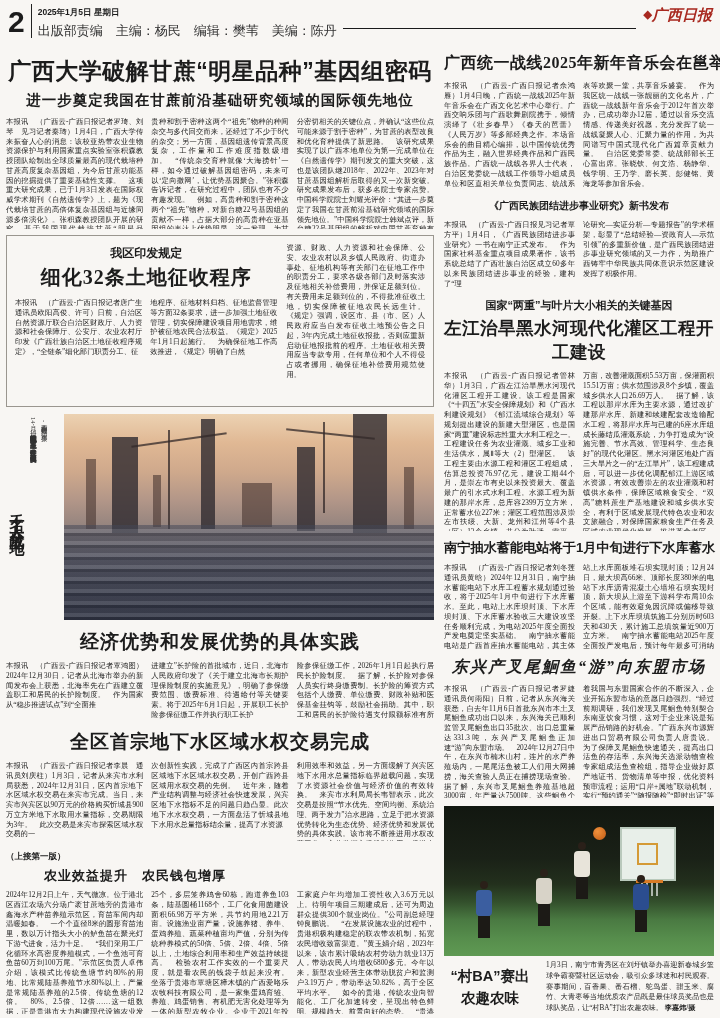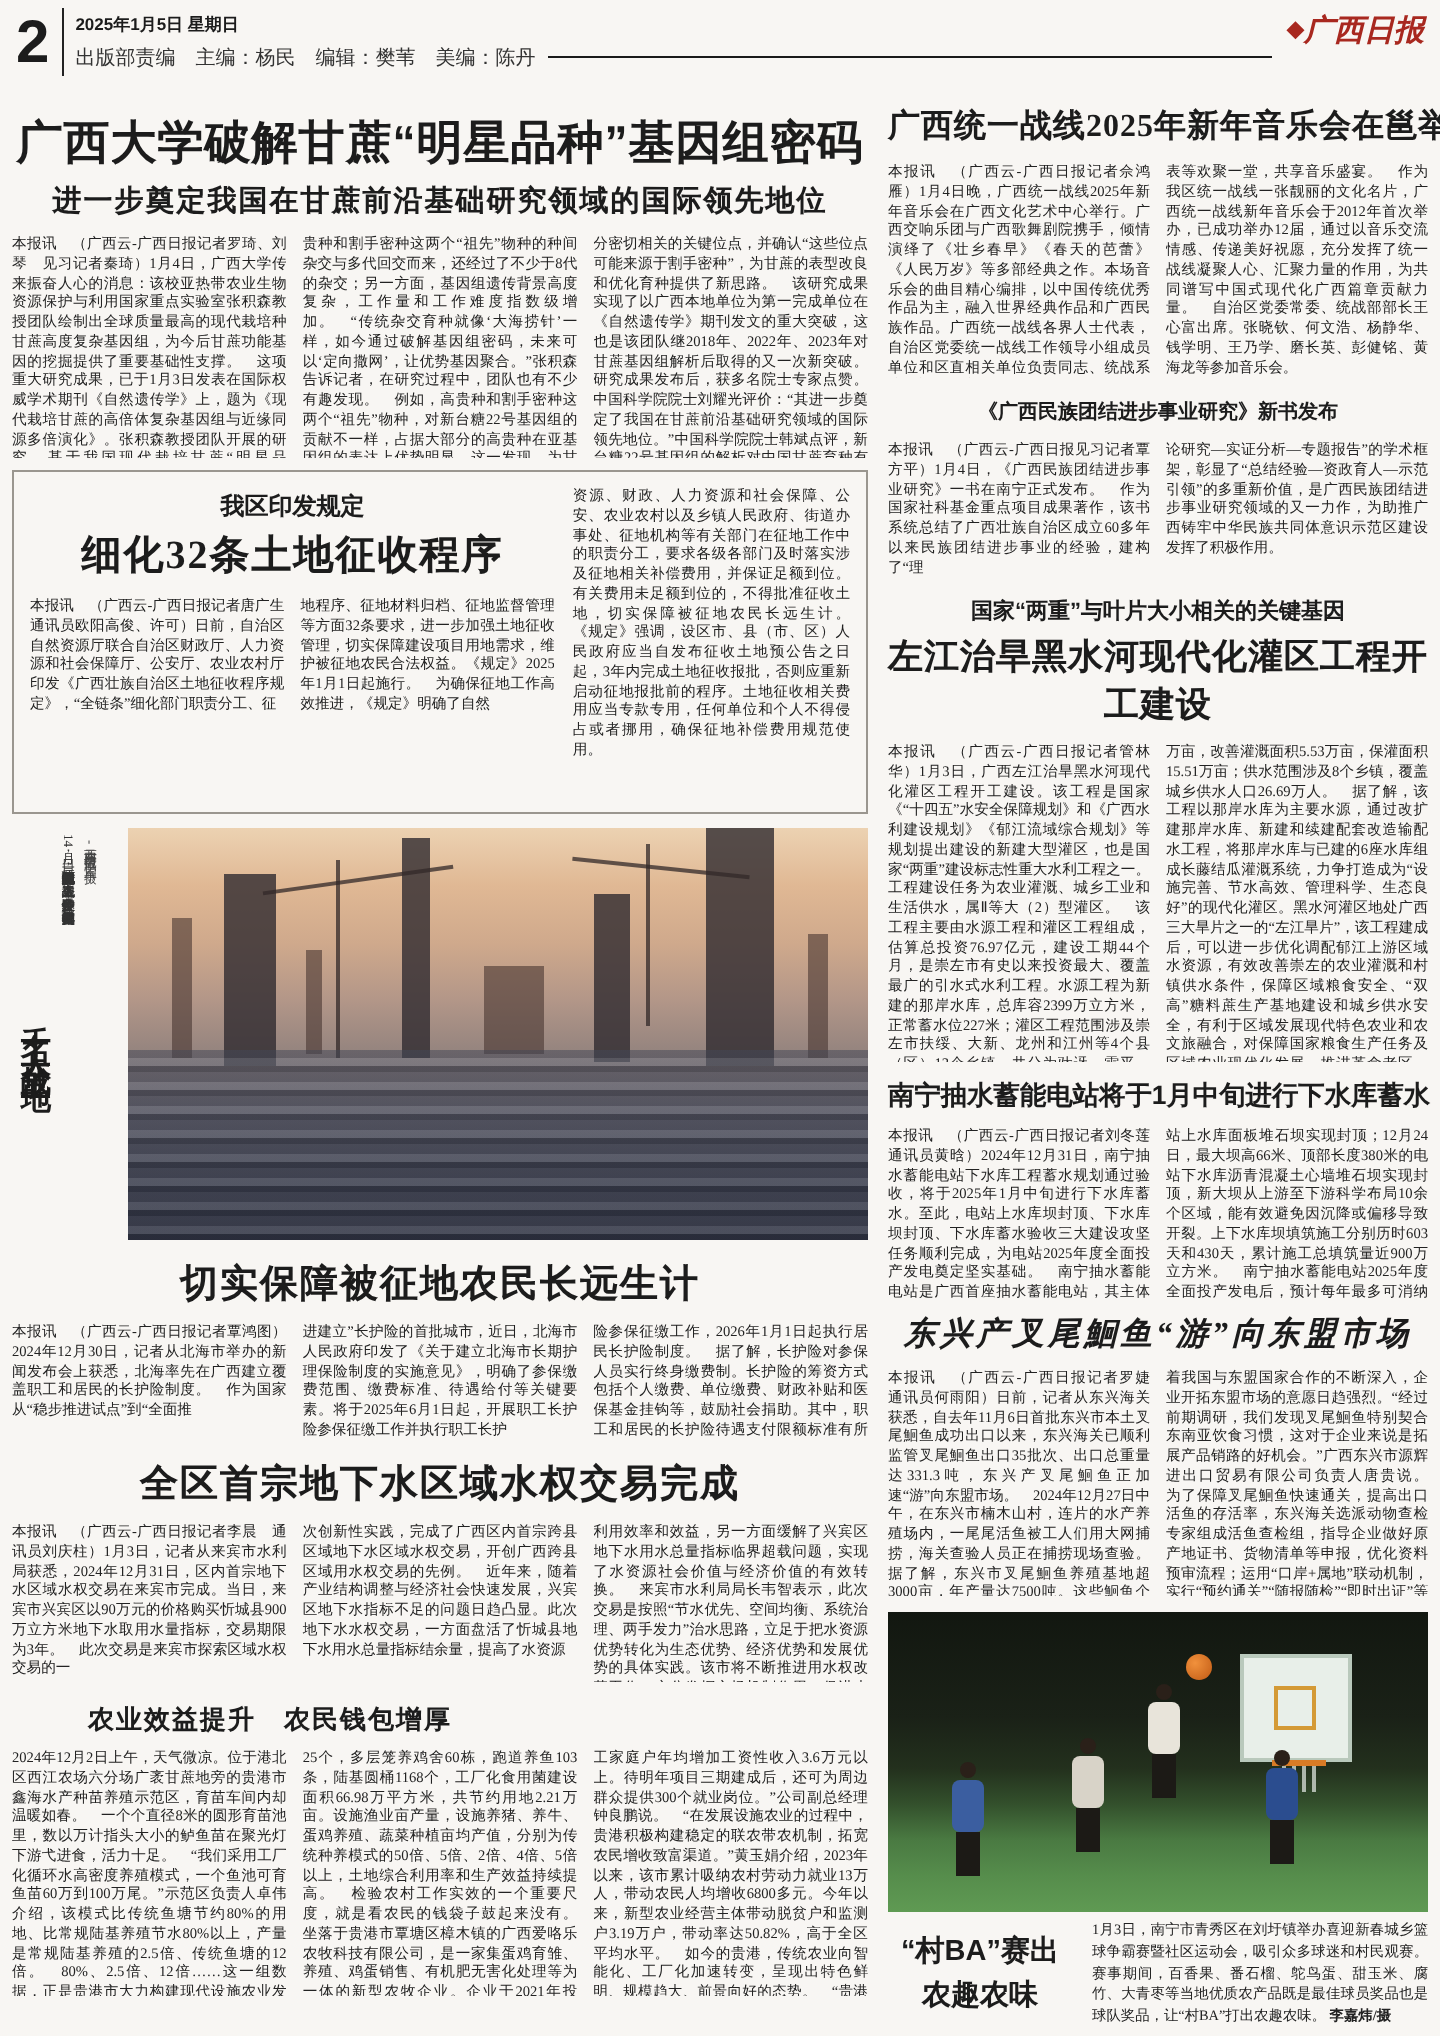--- a/index.html
+++ b/index.html
@@ -7,21 +7,21 @@
   body { font-family:"Liberation Serif", serif; background:#e9e7e3; }
   .page {
     width:720px; height:1018px; background:#f8f6f3; overflow:hidden;
     position:relative; padding:4px 6px 0 6px; color:#1c1c1c;
   }
   
   .topbar { display:flex; align-items:flex-start; height:44px; }
   .pageno { font-family:"Liberation Sans",sans-serif; font-size:30px; font-weight:bold; line-height:36px; padding:0 6px 0 2px; }
   .pubinfo { border-left:1.5px solid #222; padding:3px 6px; height:34px; }
   .pubdate { font-size:8.5px; font-weight:bold; font-family:"Liberation Sans",sans-serif; }
-  .pubstaff { font-size:10px; margin-top:3px; color:#333; }
+  .pubstaff { font-size:13px; margin-top:3px; color:#333; }
   .rule { flex:1; border-top:1.8px solid #1a1a1a; margin-top:24px; }
   .rule.short { max-width:150px; }
   .section-title { font-size:27px; font-weight:900; font-family:"Liberation Sans",sans-serif; padding:0 10px; letter-spacing:4px; margin-top:6px; }
   .masthead { color:#a8281f; font-weight:bold; font-size:15px; font-family:"Liberation Serif",serif; font-style:italic; padding:2px 2px 0 8px; white-space:nowrap; }
   .masthead .mark { font-style:normal; font-size:11px; vertical-align:2px; }
   
   .content { display:flex; gap:10px; margin-top:2px; }
   .half-l { width:428px; flex:none; }
   .half-r { flex:1; min-width:0; }
   .cols { display:flex; gap:8px; }
@@ -150,39 +150,40 @@
           <div class="sil" style="left:92%; bottom:44%; width:10px; height:62px;"></div>
           <div class="crane-line" style="left:28%; top:8%; width:2px; height:48%;"></div>
           <div class="crane-line" style="left:18%; top:12%; width:26%; height:1.5px; transform:rotate(-8deg);"></div>
           <div class="crane-line" style="left:70%; top:4%; width:2px; height:44%;"></div>
           <div class="crane-line" style="left:60%; top:9%; width:24%; height:1.5px; transform:rotate(6deg);"></div>
           <div class="pipes"></div>
         </div>
       </div>
 
       <div>
-        <div class="mid-hl">切实保障被征地农民长远生计</div>
+        <div class="mid-hl">经济优势和发展优势的具体实践</div>
         <div class="cols beihai-body">
           <div class="col">本报讯　（广西云-广西日报记者覃鸿图）2024年12月30日，记者从北海市举办的新闻发布会上获悉，北海率先在广西建立覆盖职工和居民的长护险制度。　作为国家从“稳步推进试点”到“全面推</div>
           <div class="col">进建立”长护险的首批城市，近日，北海市人民政府印发了《关于建立北海市长期护理保险制度的实施意见》，明确了参保缴费范围、缴费标准、待遇给付等关键要素。将于2025年6月1日起，开展职工长护险参保征缴工作并执行职工长护</div>
           <div class="col">险参保征缴工作，2026年1月1日起执行居民长护险制度。　据了解，长护险对参保人员实行终身缴费制。长护险的筹资方式包括个人缴费、单位缴费、财政补贴和医保基金挂钩等，鼓励社会捐助。其中，职工和居民的长护险待遇支付限额标准有所不同，职工待遇标准为每月限额1000—1400元，居民待遇标准为每月限额500—800元。</div>
         </div>
       </div>
 
       <div>
         <div class="water-hl">全区首宗地下水区域水权交易完成</div>
         <div class="cols water-body">
           <div class="col">本报讯　（广西云-广西日报记者李晨　通讯员刘庆柱）1月3日，记者从来宾市水利局获悉，2024年12月31日，区内首宗地下水区域水权交易在来宾市完成。当日，来宾市兴宾区以90万元的价格购买忻城县900万立方米地下水取用水量指标，交易期限为3年。　此次交易是来宾市探索区域水权交易的一</div>
           <div class="col">次创新性实践，完成了广西区内首宗跨县区域地下水区域水权交易，开创广西跨县区域用水权交易的先例。　近年来，随着产业结构调整与经济社会快速发展，兴宾区地下水指标不足的问题日趋凸显。此次地下水水权交易，一方面盘活了忻城县地下水用水总量指标结余量，提高了水资源</div>
           <div class="col">利用效率和效益，另一方面缓解了兴宾区地下水用水总量指标临界超载问题，实现了水资源社会价值与经济价值的有效转换。　来宾市水利局局长韦智表示，此次交易是按照“节水优先、空间均衡、系统治理、两手发力”治水思路，立足于把水资源优势转化为生态优势、经济优势和发展优势的具体实践。该市将不断推进用水权改革工作，充分发挥市场机制作用，促进水资源优化配置和集约节约利用，逐步实现交易类型多元化，推动水资源从闲置向增值流动，形成“以节水促受益”的良性态势。</div>
         </div>
       </div>
 
       <div>
         <div class="jump-head">
+          <div class="jump-tag">（上接第一版）</div>
           <div class="jump-hl">农业效益提升　农民钱包增厚</div>
         </div>
         <div class="cols jump-body">
           <div class="col">2024年12月2日上午，天气微凉。位于港北区西江农场六分场广袤甘蔗地旁的贵港市鑫海水产种苗养殖示范区，育苗车间内却温暖如春。　一个个直径8米的圆形育苗池里，数以万计指头大小的鲈鱼苗在聚光灯下游弋进食，活力十足。　“我们采用工厂化循环水高密度养殖模式，一个鱼池可育鱼苗60万到100万尾。”示范区负责人卓伟介绍，该模式比传统鱼塘节约80%的用地、比常规陆基养殖节水80%以上，产量是常规陆基养殖的2.5倍、传统鱼塘的12倍。　80%、2.5倍、12倍……这一组数据，正是贵港市大力构建现代设施农业发展场景、创新推行“蘑菇进厂、鸡鸭上架、猪牛上楼、鱼虾上岸”工厂化种养模式取得效益的有力见证。　2023年以来，贵港市新建成楼房化种养项目</div>
           <div class="col">25个，多层笼养鸡舍60栋，跑道养鱼103条，陆基圆桶1168个，工厂化食用菌建设面积66.98万平方米，共节约用地2.21万亩。设施渔业亩产量，设施养猪、养牛、蛋鸡养殖、蔬菜种植亩均产值，分别为传统种养模式的50倍、5倍、2倍、4倍、5倍以上，土地综合利用率和生产效益持续提高。　检验农村工作实效的一个重要尺度，就是看农民的钱袋子鼓起来没有。　坐落于贵港市覃塘区樟木镇的广西爱咯乐农牧科技有限公司，是一家集蛋鸡育雏、养殖、鸡蛋销售、有机肥无害化处理等为一体的新型农牧企业。企业于2021年投产，目前存栏蛋鸡200万羽，年产鸡蛋2.8万吨。　企业的落地，让赋闲在家的樟木镇大黎村村民廖珍娥找到了合适的就业机会。“因为要照顾孩子，一直不方便外出打工。爱咯乐离家近，满足了我就近就业的需求，如今我每个月工资有3000多元，还能照顾家人。”　“我们采取‘公司+村集体+农户’的经营模式，已累计带动周边群众就业近500人，务</div>
           <div class="col">工家庭户年均增加工资性收入3.6万元以上。待明年项目三期建成后，还可为周边群众提供300个就业岗位。”公司副总经理钟良鹏说。　“在发展设施农业的过程中，贵港积极构建稳定的联农带农机制，拓宽农民增收致富渠道。”黄玉娟介绍，2023年以来，该市累计吸纳农村劳动力就业13万人，带动农民人均增收6800多元。今年以来，新型农业经营主体带动脱贫户和监测户3.19万户，带动率达50.82%，高于全区平均水平。　如今的贵港，传统农业向智能化、工厂化加速转变，呈现出特色鲜明、规模趋大、前景向好的态势。　“贵港正抢抓自治区加快‘一区两地一园一通道’和平陆运河经济带建设的重大机遇，深入实施产业转型升级三年攻坚行动，推动设施农业进一步向集约化、标准化、机械化、绿色化、数字化发展，着力打造服务粤港澳大湾区和东盟市场的绿色农副食品供给基地，为广西加快建成农业强区添砖加瓦、增光添彩。”贵港市委书记朱会东表示。</div>
         </div>
       </div>
 
     </div>

